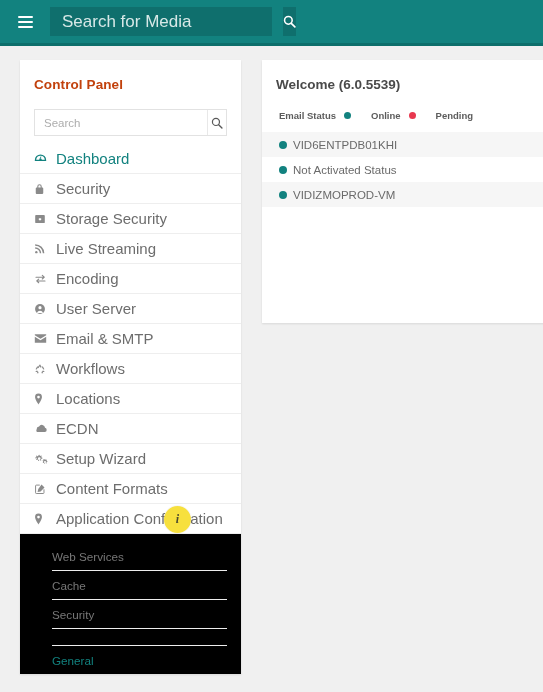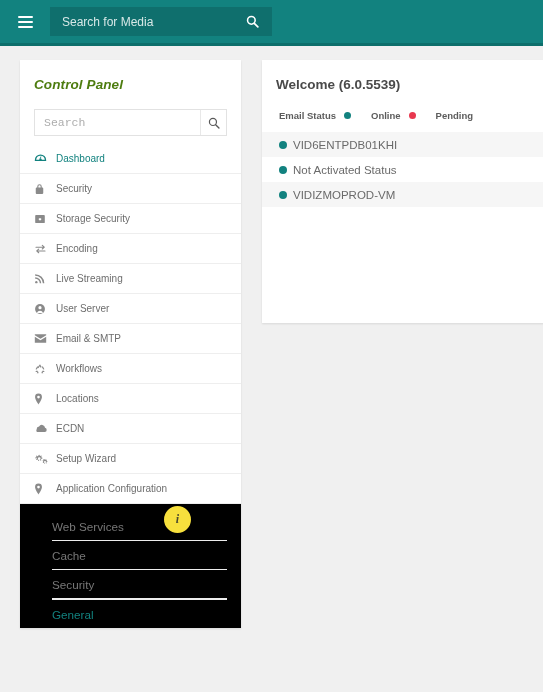--- a/index.html
+++ b/index.html
@@ -56,21 +56,21 @@
     background: #0f6f6d;
     display: flex;
     align-items: center;
   }
   .media-search input {
     flex: 1;
     background: transparent;
     border: none;
     outline: none;
     color: #ffffff;
-    font-size: 12px;
+    font-size: 17px;
     font-family: "Liberation Sans", sans-serif;
     padding: 0 0 0 12px;
   }
   .media-search input::placeholder { color: #d7e8e7; opacity: 1; }
   .media-search-btn {
     width: 40px;
     height: 29px;
     display: flex;
     align-items: center;
     justify-content: center;
@@ -95,60 +95,59 @@
     left: 20px;
     top: 14px;
     width: 221px;
     background: #ffffff;
     box-shadow: 0 1px 2px rgba(0,0,0,0.10);
     padding-bottom: 0px;
   }
   .panel-title {
     font-size: 13.5px;
     font-weight: bold;
-    color: #4d7c0f;
+    color: #c2410c;
     padding: 17px 14px 0 14px;
     letter-spacing: .1px;
-    font-style: italic;
   }
   .side-search {
     margin: 17px 14px 0 14px;
     height: 27px;
     display: flex;
     border: 1px solid #e2e2e2;
     background: #fff;
   }
   .side-search input {
     flex: 1;
     border: none;
     outline: none;
     font-size: 11.5px;
     color: #666;
     padding: 0 9px;
-    font-family: Liberation Mono, monospace;
+    font-family: Liberation Sans, sans-serif;
     background: transparent;
   }
   .side-search input::placeholder { color: #adadad; opacity: 1; }
   .side-search-btn {
     width: 32px;
     border: none;
     border-left: 1px solid #e8e8e8;
     background: #fff;
     cursor: pointer;
     display: flex; align-items: center; justify-content: center;
   }
 
   .menu { margin-top: 8px; }
   .menu-item {
     position: relative;
     display: flex;
     align-items: center;
     height: 30px;
     padding: 0 14px;
-    font-size: 10px;
+    font-size: 15px;
     color: #6d6d6d;
     cursor: pointer;
     border-bottom: 1px solid #eeeeee;
     white-space: nowrap;
   }
   .menu-item:first-child { border-top: none; }
   .menu-item.active { color: #12827f; }
   .menu-item .mi-icon {
     width: 16px;
     display: inline-flex;
@@ -166,21 +165,21 @@
     display: flex;
     align-items: center;
     height: 29px;
     margin: 0 14px 0 32px;
     font-size: 11.7px;
     color: #777777;
     border-bottom: 1px solid #ededed;
     cursor: pointer;
   }
   .submenu-item.active { color: #12827f; }
-  .submenu-item:last-child { border-bottom: none; }
+  .submenu-item:last-child { border-bottom: none; margin-top: 16px; }
 
   
   .badge {
     position: absolute;
     width: 27px; height: 27px;
     border-radius: 50%;
     background: #f7e03d;
     color: #4a4a30;
     font-size: 12px;
     font-weight: bold;
@@ -298,37 +297,37 @@
           <svg width="12" height="12" viewBox="0 0 16 16" fill="none">
             <rect x="1.6" y="2.6" width="12.8" height="10.8" rx="1.2" fill="currentColor"></rect>
             <rect x="6.4" y="7.1" width="3.2" height="2.4" rx="0.4" fill="#ffffff"></rect>
           </svg>
         </span>
         <span>Storage Security</span>
       </div>
 
       <div class="menu-item">
         <span class="mi-icon">
-          <svg width="13" height="12" viewBox="0 0 16 16" fill="none" stroke="currentColor" stroke-width="1.5" stroke-linecap="round" stroke-linejoin="round">
-            <path d="M2 5.6h11M10.4 3.2 13 5.6l-2.6 2.4"></path>
-            <path d="M14 10.6H3M5.6 8.2 3 10.6l2.6 2.4"></path>
-          </svg>
-        </span>
-        <span>Encoding</span>
-      </div>
-
-      <div class="menu-item">
-        <span class="mi-icon">
           <svg width="11" height="12" viewBox="0 0 16 16" fill="currentColor">
             <circle cx="3.4" cy="12.6" r="1.7"></circle>
             <path d="M1.7 7.6a6.7 6.7 0 0 1 6.7 6.7h2.1A8.8 8.8 0 0 0 1.7 5.5v2.1z"></path>
             <path d="M1.7 3.1A11.2 11.2 0 0 1 12.9 14.3H15A13.3 13.3 0 0 0 1.7 1v2.1z"></path>
           </svg>
         </span>
         <span>Live Streaming</span>
+      </div>
+
+      <div class="menu-item">
+        <span class="mi-icon">
+          <svg width="13" height="12" viewBox="0 0 16 16" fill="none" stroke="currentColor" stroke-width="1.5" stroke-linecap="round" stroke-linejoin="round">
+            <path d="M2 5.6h11M10.4 3.2 13 5.6l-2.6 2.4"></path>
+            <path d="M14 10.6H3M5.6 8.2 3 10.6l2.6 2.4"></path>
+          </svg>
+        </span>
+        <span>Encoding</span>
       </div>
 
       <div class="menu-item">
         <span class="mi-icon">
           <svg width="12" height="12" viewBox="0 0 16 16" fill="none">
             <circle cx="8" cy="8" r="6.6" fill="currentColor"></circle>
             <circle cx="8" cy="6.2" r="2.1" fill="#ffffff"></circle>
             <path d="M3.9 13.2a4.4 4.4 0 0 1 8.2 0" fill="#ffffff"></path>
           </svg>
         </span>
@@ -379,20 +378,29 @@
       <div class="menu-item">
         <span class="mi-icon">
           <svg width="14" height="12" viewBox="0 0 17 14" fill="currentColor">
             <path d="M5.6 2.1 6.6 1.9l.35 1.1c.3.07.58.19.83.35l.95-.66.73.73-.66.95c.16.25.28.53.35.83l1.1.35-.2 1-1.15.03c-.1.3-.25.57-.44.8l.47 1.05-.85.6-.8-.83c-.29.1-.6.15-.91.15l-.42 1.07-1-.2.03-1.15c-.3-.1-.56-.25-.8-.44l-1.05.47-.6-.85.83-.8a2.9 2.9 0 0 1-.15-.91L1.2 6.3l.2-1 1.15.03c.1-.3.25-.56.44-.8L2.52 3.5l.85-.6.8.83c.29-.1.6-.15.91-.15L5.6 2.1zm.72 2.75a1.65 1.65 0 1 0 .1 3.3 1.65 1.65 0 0 0-.1-3.3z"></path>
             <path d="M12.9 7.3l.75-.15.26.82c.22.05.43.14.62.26l.7-.5.55.56-.5.7c.12.19.21.4.26.62l.82.26-.15.75-.86.02c-.07.22-.18.42-.33.6l.35.78-.64.45-.6-.62c-.21.07-.44.11-.67.11l-.32.8-.75-.15.02-.86a2.2 2.2 0 0 1-.6-.33l-.78.35-.45-.64.62-.6a2.2 2.2 0 0 1-.11-.67l-.8-.32.15-.75.86.02c.07-.22.18-.42.33-.6l-.35-.78.64-.45.6.62c.21-.07.44-.11.67-.11l.32-.8zm.54 2.06a1.24 1.24 0 1 0 .07 2.47 1.24 1.24 0 0 0-.07-2.47z"></path>
           </svg>
         </span>
         <span>Setup Wizard</span>
       </div>
 
+      <div class="menu-item">
+        <span class="mi-icon">
+          <svg width="12" height="12" viewBox="0 0 16 16" fill="none" stroke="currentColor" stroke-width="1.3">
+            <path d="M13.3 8.4v4.6a1 1 0 0 1-1 1H3.1a1 1 0 0 1-1-1V3.8a1 1 0 0 1 1-1h4.6"></path>
+            <path d="m10 2 4 4-5.2 5.2-4 .9.9-4L10 2z" fill="currentColor" stroke="none"></path>
+          </svg>
+        </span>
+        <span>Content Formats</span>
+      </div>
 
       <div class="menu-item">
         <span class="mi-icon">
           <svg width="9" height="12" viewBox="0 0 12 16" fill="currentColor">
             <path d="M6 .8a4.6 4.6 0 0 0-4.6 4.6c0 3.4 4.6 9.8 4.6 9.8s4.6-6.4 4.6-9.8A4.6 4.6 0 0 0 6 .8zm0 6.4a1.8 1.8 0 1 1 0-3.6 1.8 1.8 0 0 1 0 3.6z"></path>
           </svg>
         </span>
         <span>Application Configuration</span>
       </div>
 

